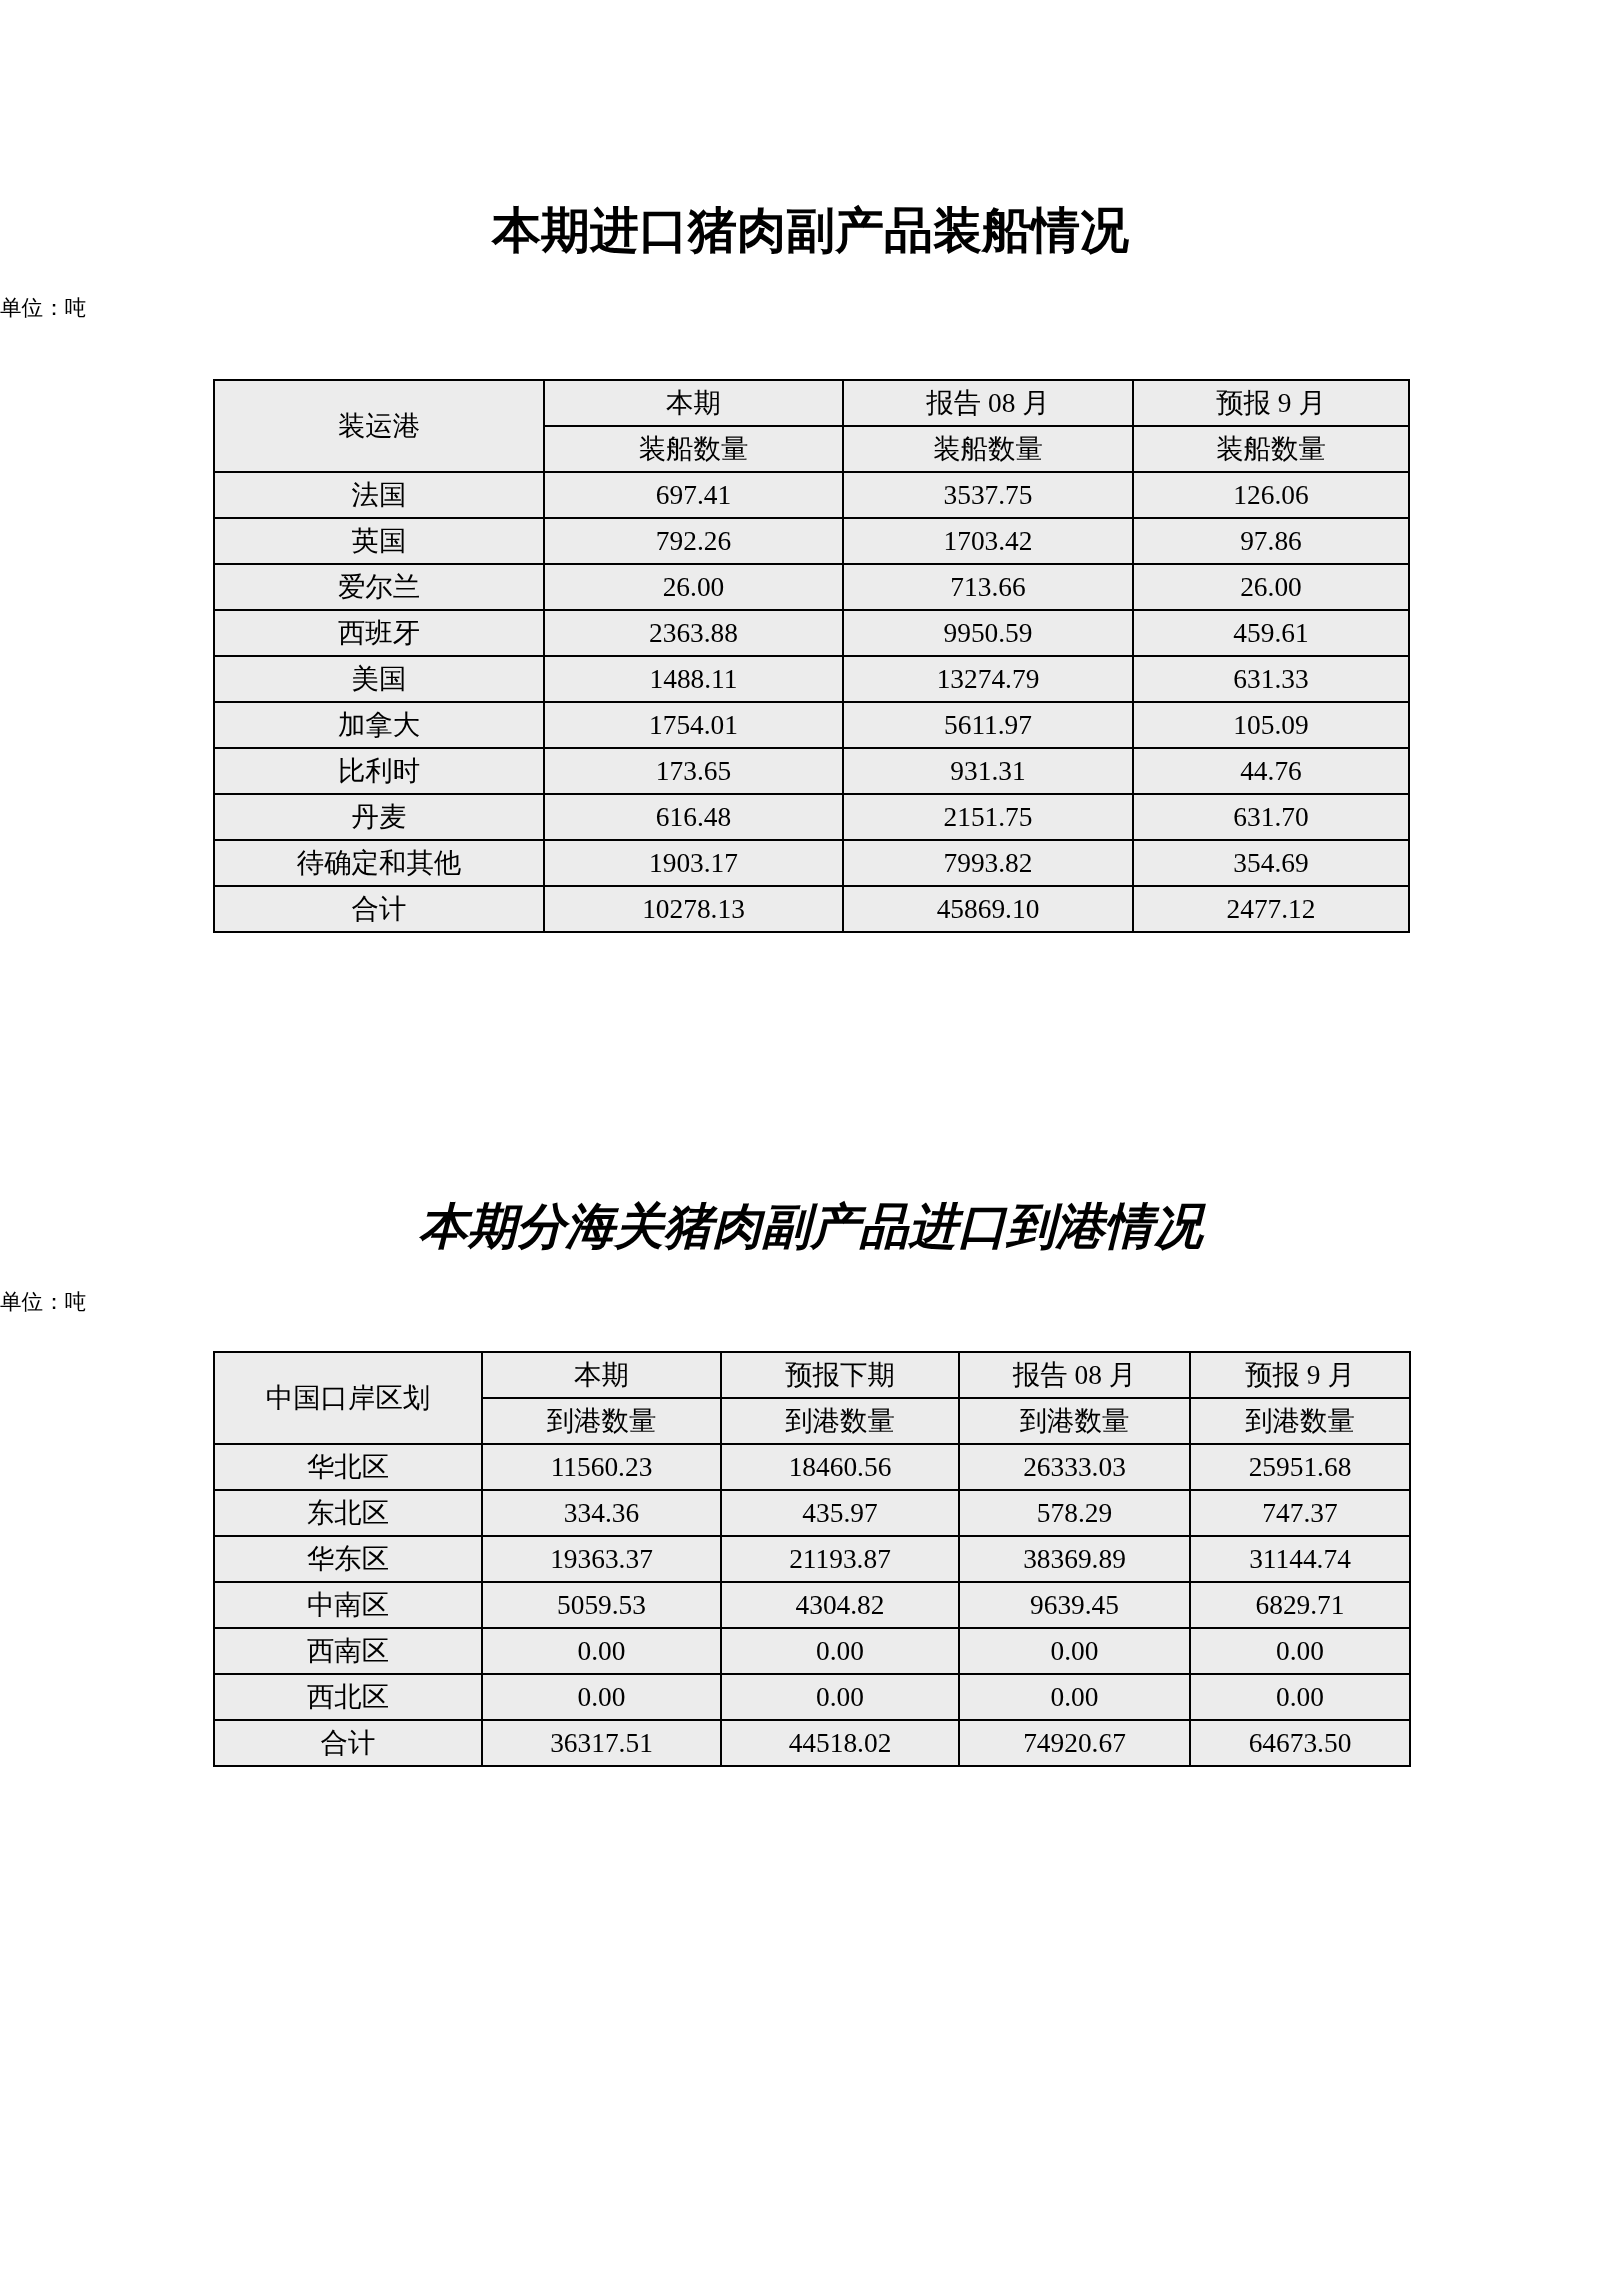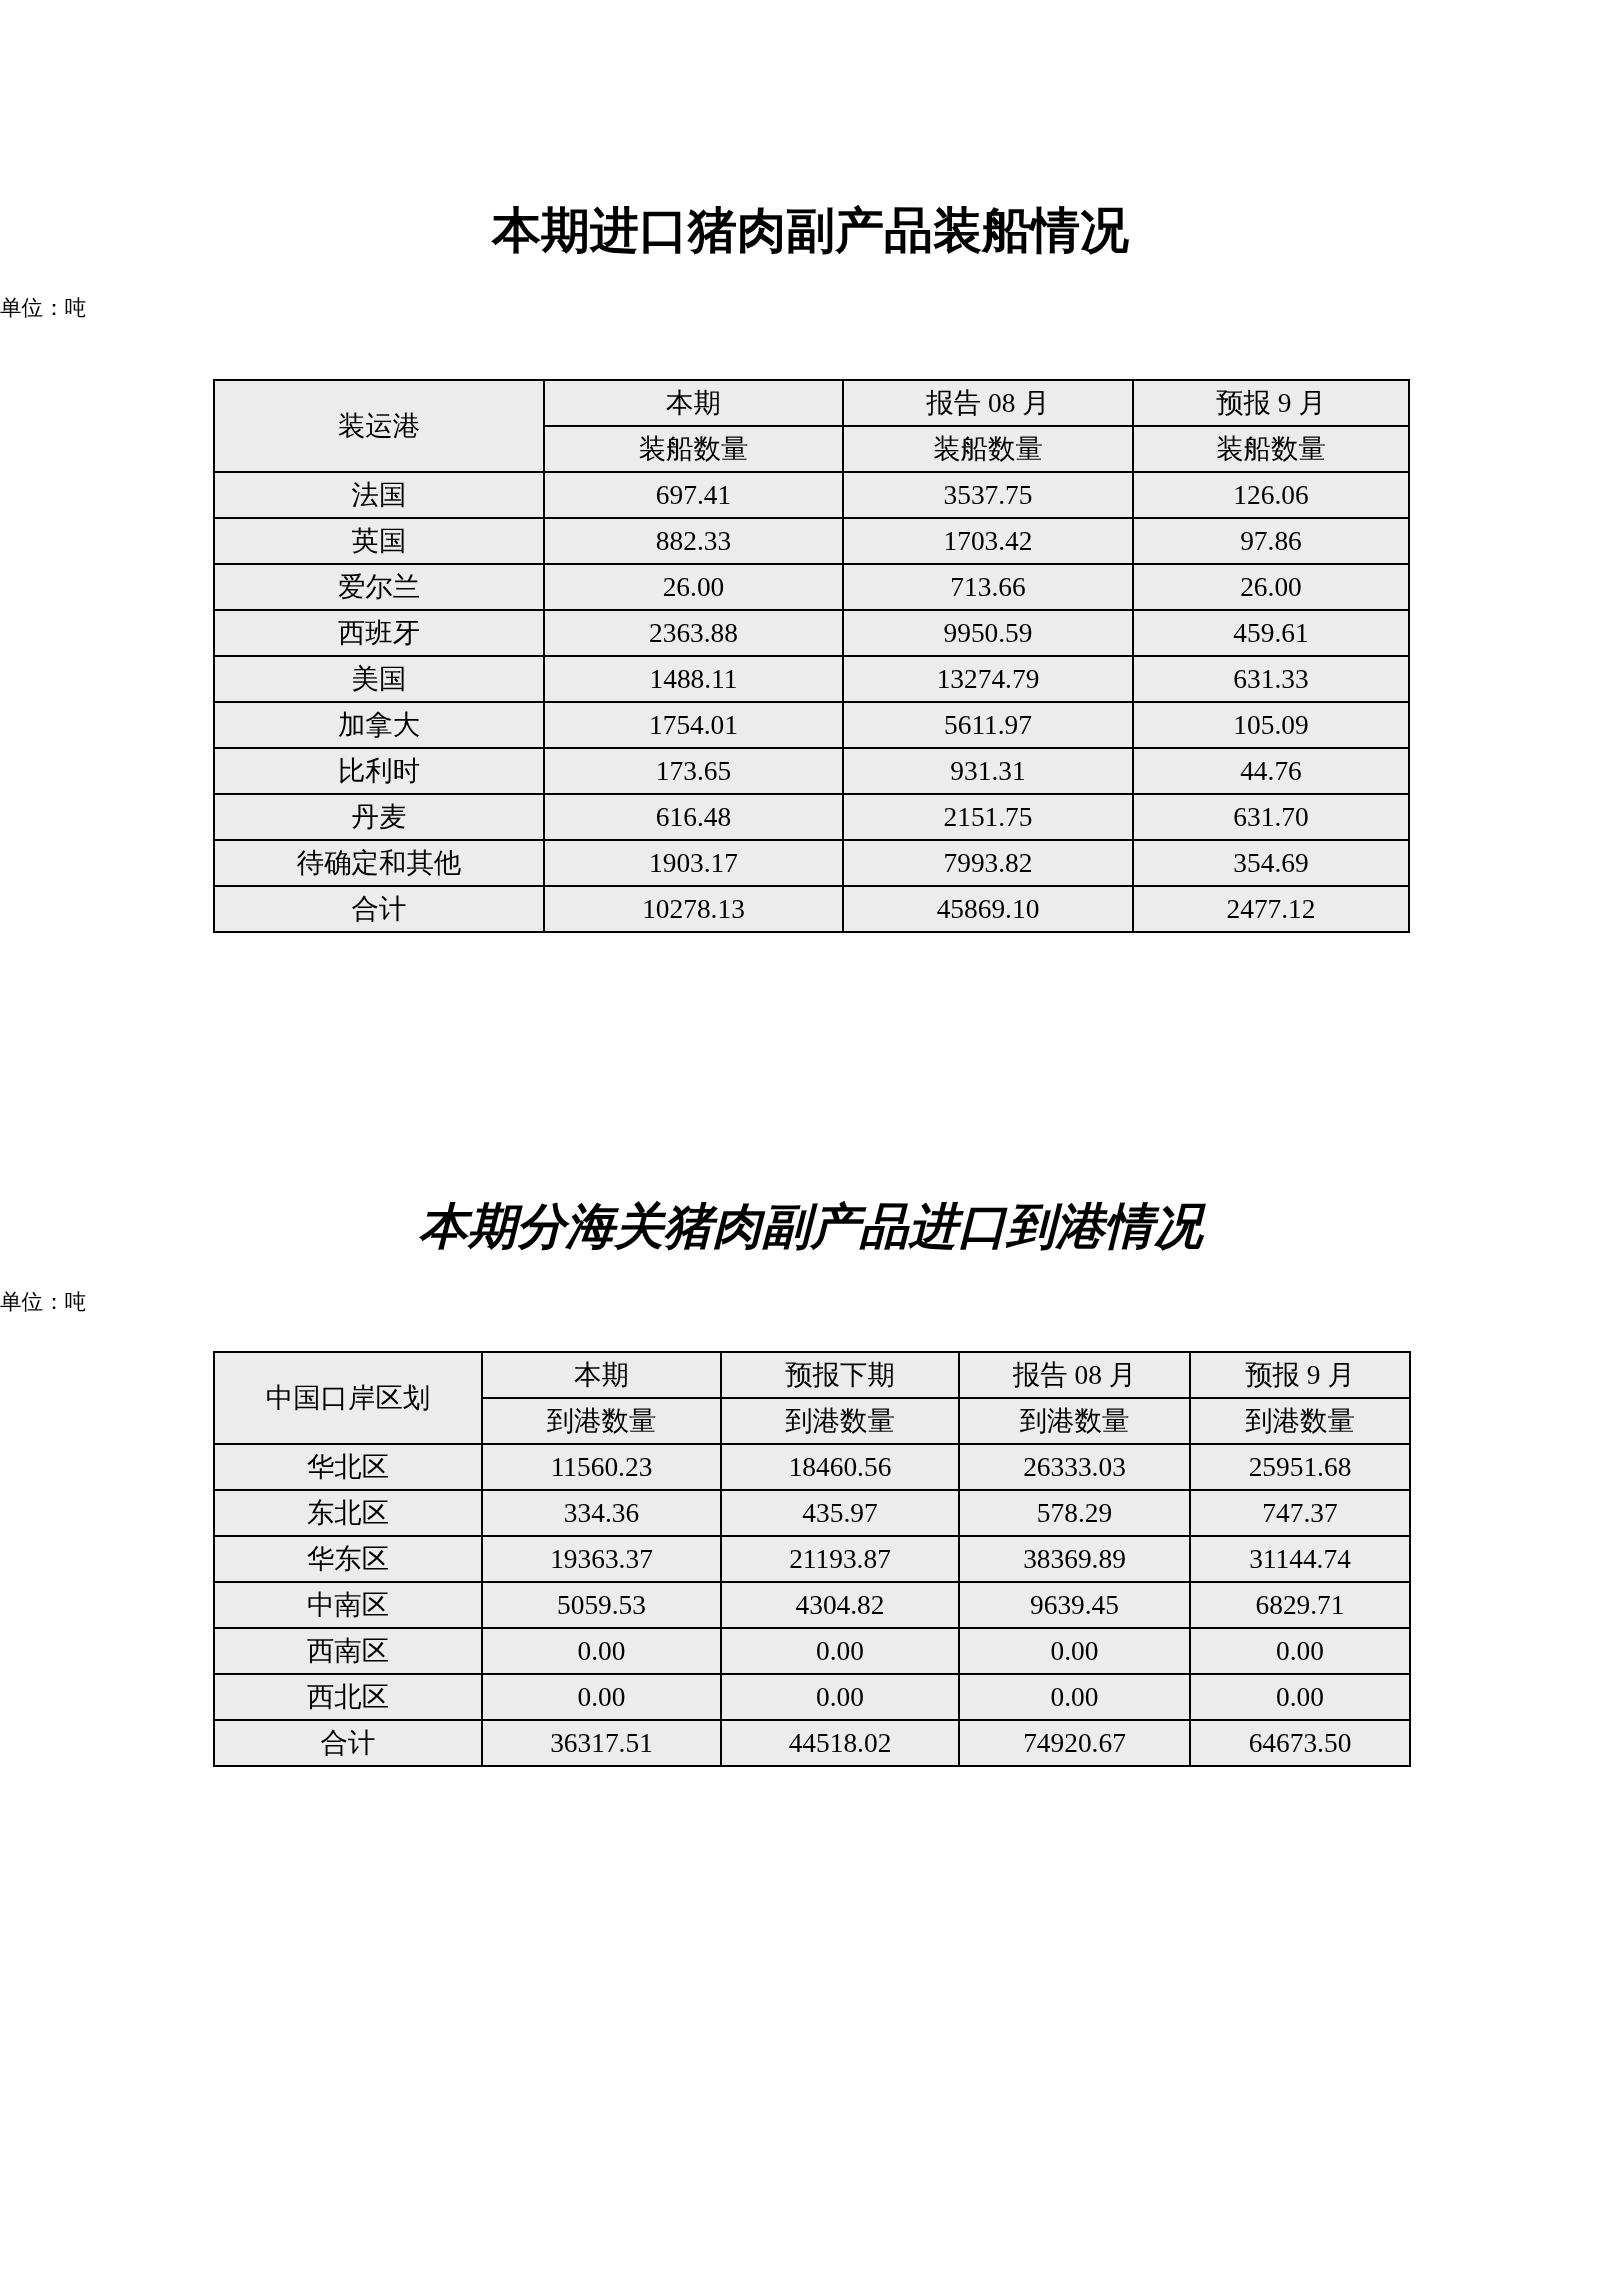--- a/index.html
+++ b/index.html
@@ -104,21 +104,21 @@
       </thead>
     <tbody>
         <tr>
           <th>法国</th>
           <td>697.41</td>
           <td>3537.75</td>
           <td>126.06</td>
         </tr>
         <tr>
           <th>英国</th>
-          <td>882.33</td>
+          <td>792.26</td>
           <td>1703.42</td>
           <td>97.86</td>
         </tr>
         <tr>
           <th>爱尔兰</th>
           <td>26.00</td>
           <td>713.66</td>
           <td>26.00</td>
         </tr>
         <tr>

